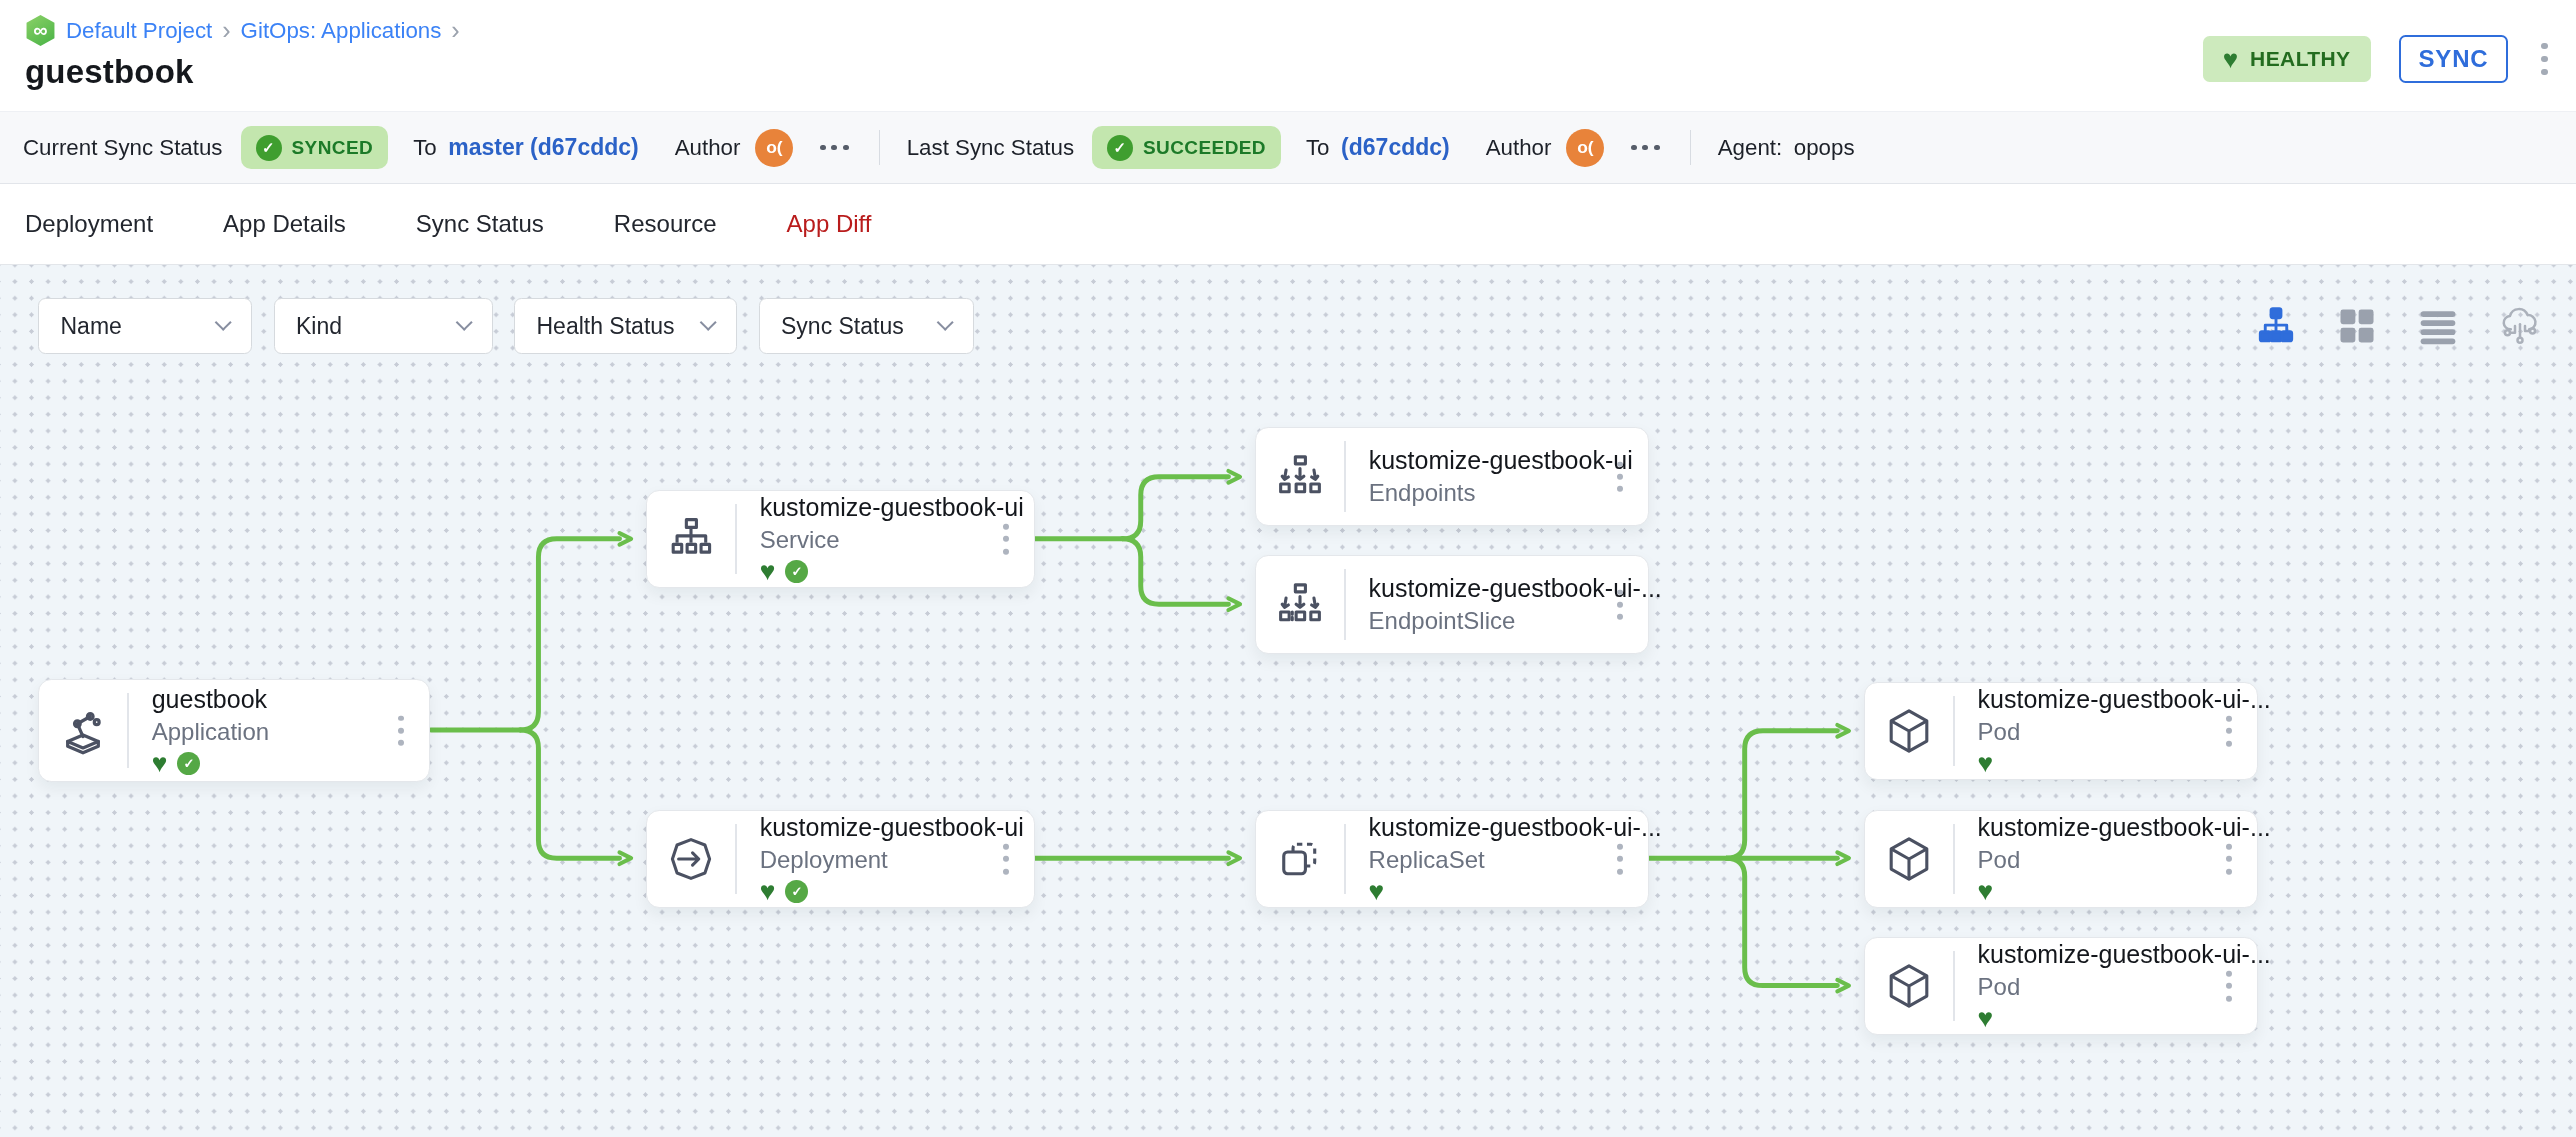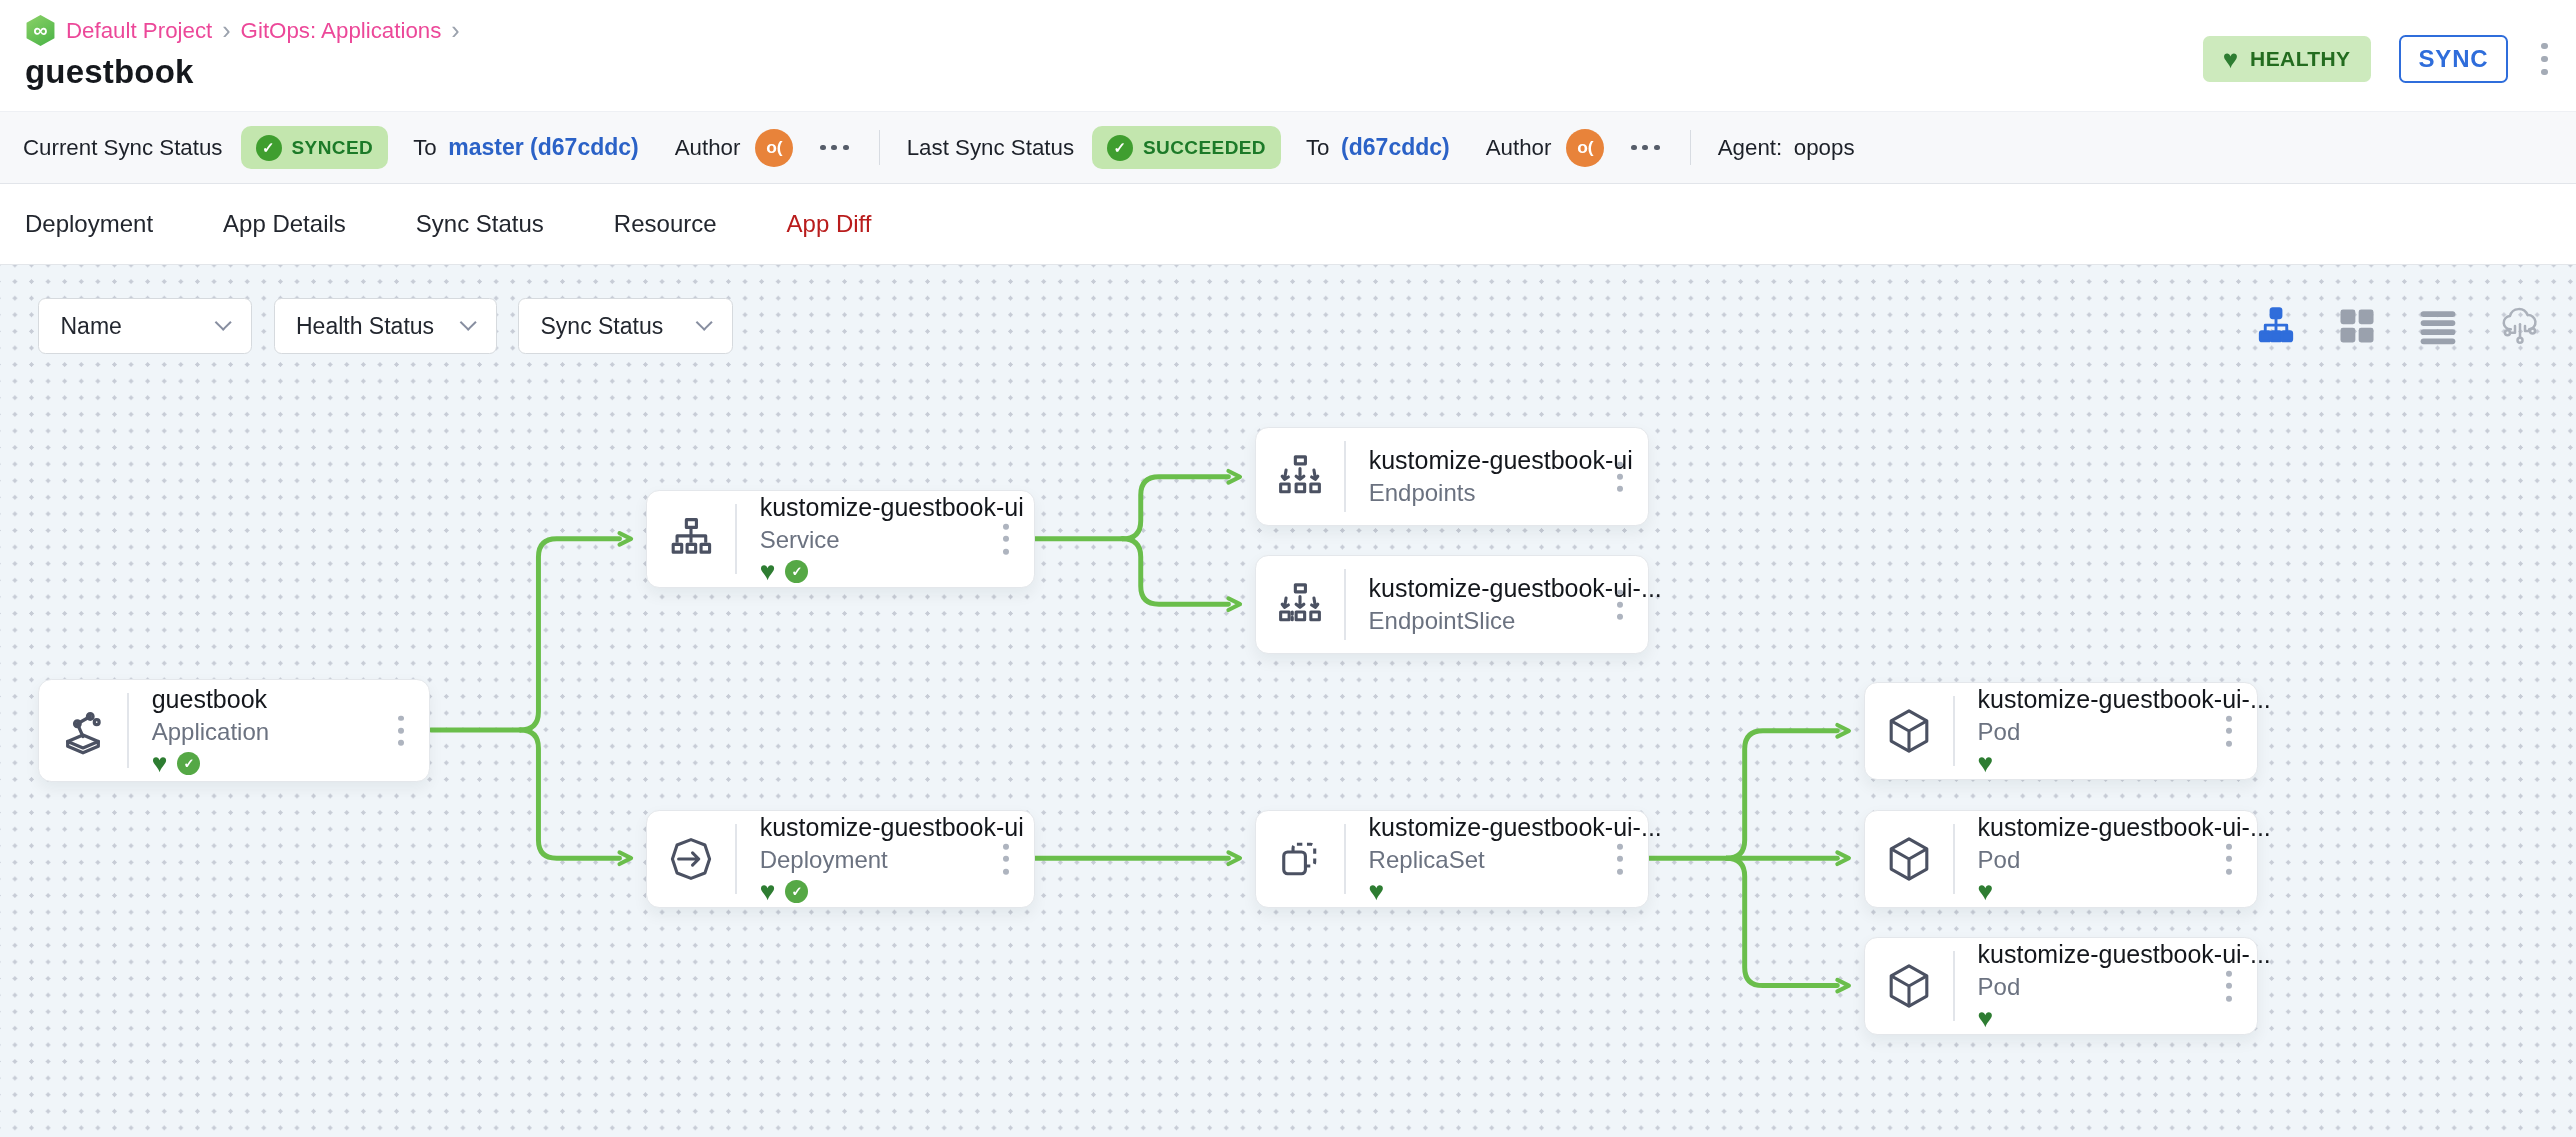--- a/index.html
+++ b/index.html
@@ -6,21 +6,21 @@
   html,body { width:2576px; height:1137px; overflow:hidden; background:#fff;
     font-family:"Liberation Sans", sans-serif; color:#1c2026; }
 
   
   .app-header { position:relative; height:111px; background:#fff; padding:15px 0 0 25px; }
   .crumbs { display:flex; align-items:center; gap:10px; font-size:22.3px; }
   .proj-icon { width:31px; height:31px; display:inline-flex; align-items:center; justify-content:center;
     background:linear-gradient(145deg,#8ed269,#46b244);
     clip-path:polygon(50% 0,95% 25%,95% 75%,50% 100%,5% 75%,5% 25%);
     color:#fff; font-weight:bold; font-size:20px; }
-  .crumb-link { color:#ec4899; text-decoration:none; cursor:pointer; }
+  .crumb-link { color:#3b82f6; text-decoration:none; cursor:pointer; }
   .crumb-sep { color:#9ba2ad; font-size:25px; line-height:1; }
   .page-title { margin-top:6.6px; font-size:33px; font-weight:bold; color:#15181d; letter-spacing:0.2px; }
   .header-right { position:absolute; right:23px; top:35px; display:flex; align-items:center; gap:28px; }
   .healthy-badge { display:flex; align-items:center; gap:11.6px; height:46px; padding:0 20px;
     background:var(--health-badge-bg,#cdeabd); border-radius:6.6px;
     color:#236c1f; font-size:21px; font-weight:bold; letter-spacing:0.4px; cursor:pointer; }
   .heart-glyph { color:var(--healthy-green,#2e7d32); font-size:26px; line-height:1; }
   .sync-btn { height:48px; padding:0 18px; background:#fff; border:2.5px solid var(--accent,#2f6ddb);
     border-radius:6.6px; color:var(--accent,#2f6ddb); font-size:24px; font-weight:bold;
     font-family:inherit; letter-spacing:0.8px; cursor:pointer; }
@@ -153,20 +153,24 @@
   <div class="tab">Sync Status</div>
   <div class="tab">Resource</div>
   <div class="tab disabled">App Diff</div>
 </div>
 
 <div class="graph">
 
   <div class="filter-bar">
     <div class="filter" style="min-width:214px">
       <span>Name</span>
+      <span class="chev"></span>
+    </div>
+    <div class="filter" style="min-width:219px">
+      <span>Kind</span>
       <span class="chev"></span>
     </div>
     <div class="filter" style="min-width:223px">
       <span>Health Status</span>
       <span class="chev"></span>
     </div>
     <div class="filter" style="min-width:215px">
       <span>Sync Status</span>
       <span class="chev"></span>
     </div>

